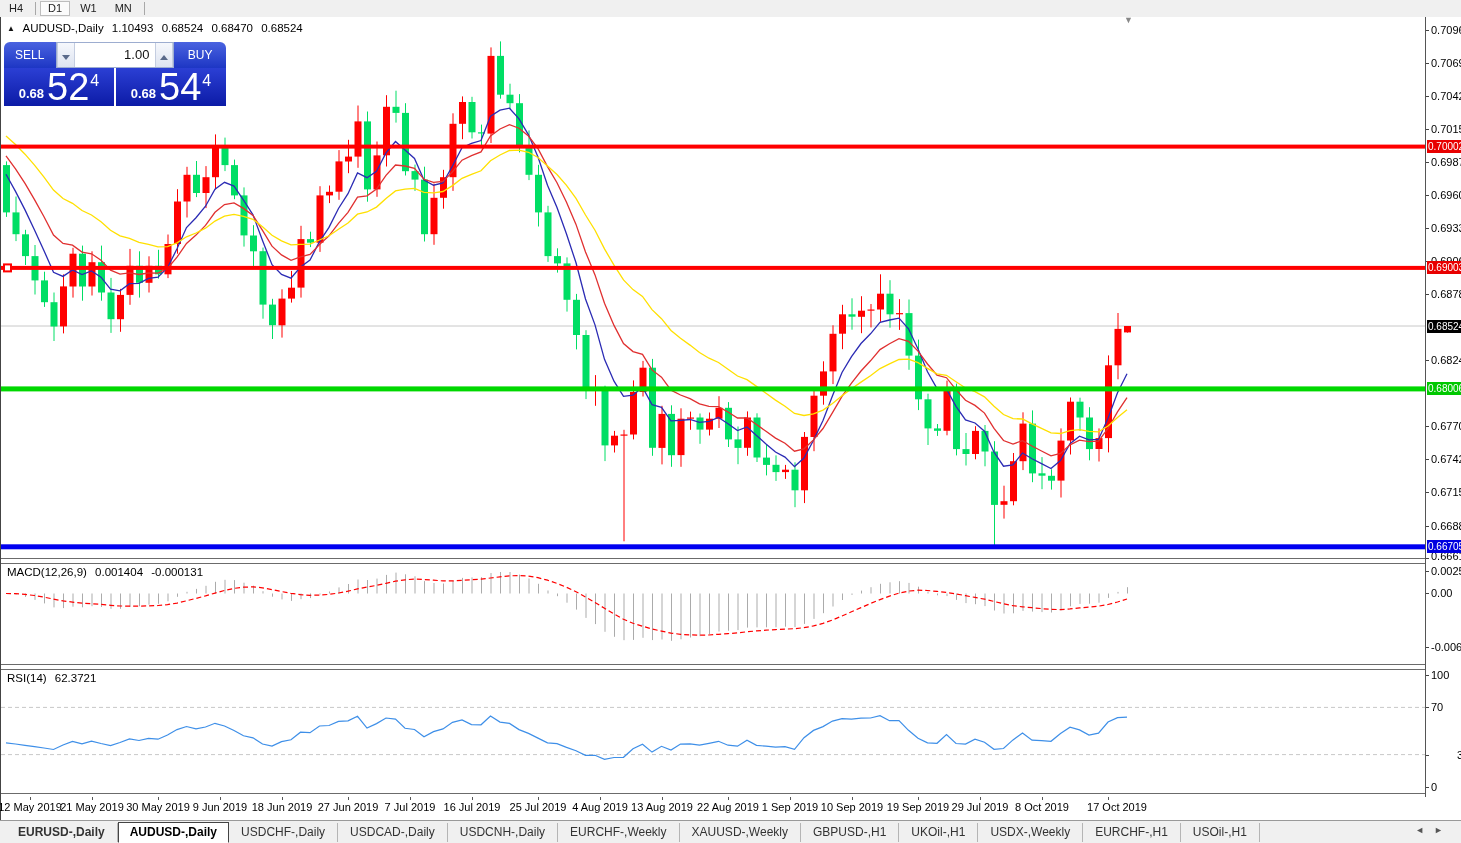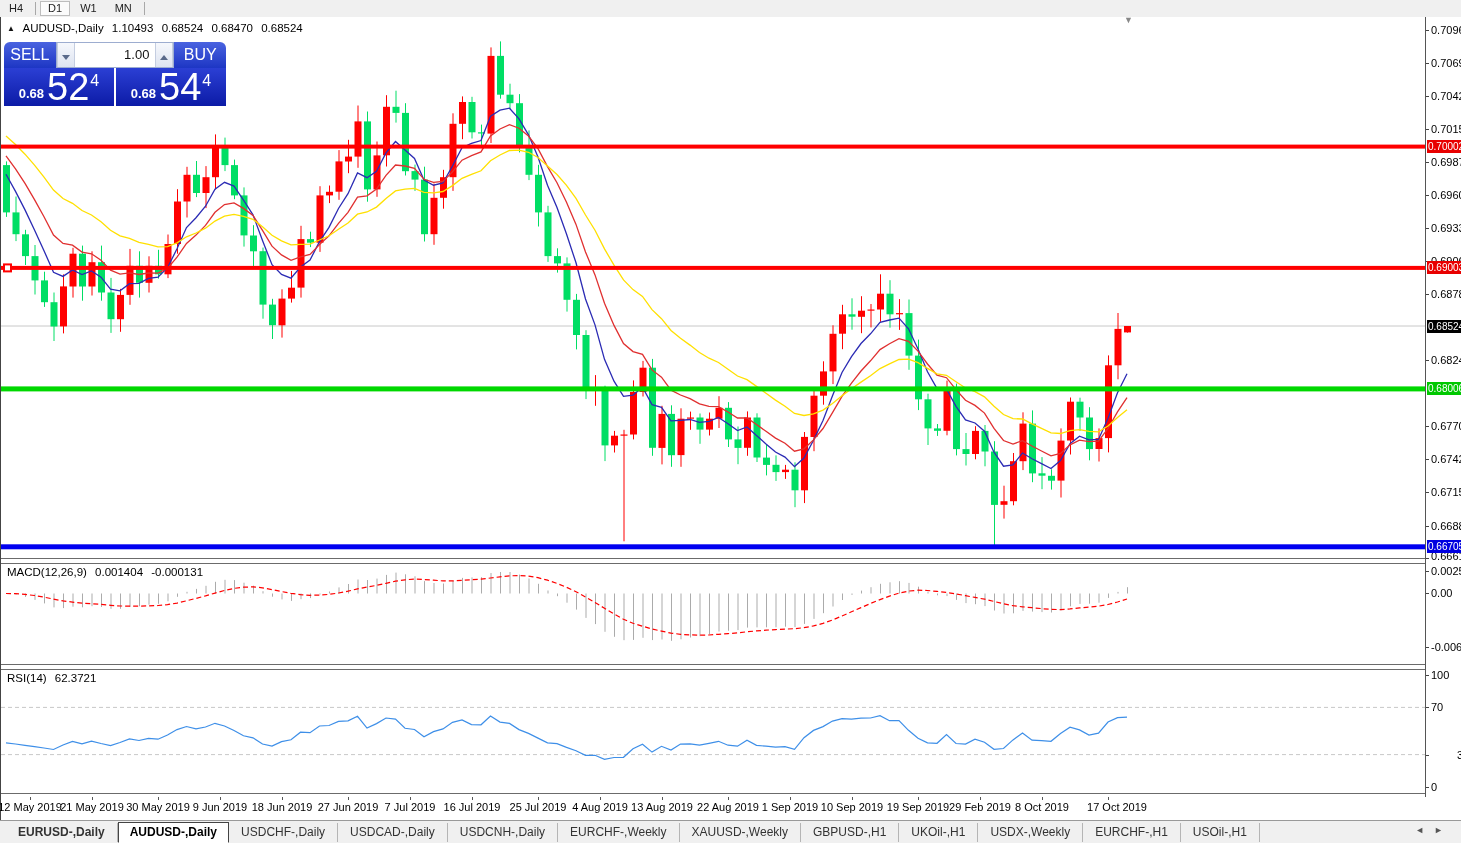--- a/index.html
+++ b/index.html
@@ -24,21 +24,21 @@
   .ptick{position:absolute;left:5px;font-size:11px;line-height:12px;color:#000;white-space:nowrap;}
   .pdash{position:absolute;left:0;width:3px;height:1px;background:#444;}
   .chip{position:absolute;left:1px;width:35px;height:13px;color:#fff;font-size:10px;line-height:13px;padding-left:1px;white-space:nowrap;}
   
   #date-axis{position:absolute;left:0;top:780px;width:1461px;height:23px;background:#fff;}
   .dlabel{position:absolute;top:4px;font-size:11px;color:#000;transform:translateX(-50%);white-space:nowrap;}
   .dtick{position:absolute;top:0;width:1px;height:3px;background:#555;}
   
   #trade-widget{position:absolute;left:3px;top:25px;width:222px;height:64px;}
   .tw-top{position:absolute;left:0;top:0;width:222px;height:26px;display:flex;}
-  .tw-sell,.tw-buy{width:52px;height:26px;border:none;color:#fff;font-size:16px;font-family:"Liberation Sans",sans-serif;background:linear-gradient(#4a63e0,#1d36c4);cursor:pointer;}
+  .tw-sell,.tw-buy{width:52px;height:26px;border:none;color:#fff;font-size:12px;font-family:"Liberation Sans",sans-serif;background:linear-gradient(#4a63e0,#1d36c4);cursor:pointer;}
   .tw-sell{border-radius:6px 0 0 0;}
   .tw-buy{border-radius:0 6px 0 0;}
   .tw-lot{width:118px;height:24px;background:#fff;border:1px solid #9dadd0;display:flex;align-items:stretch;}
   .tw-spin{width:18px;border:none;background:linear-gradient(#f6f8fc,#dde3f0);border-right:1px solid #c4cde0;border-left:1px solid #c4cde0;cursor:pointer;padding:0;}
   .tri-up,.tri-dn{display:inline-block;width:0;height:0;border-left:4px solid transparent;border-right:4px solid transparent;}
   .tri-up{border-bottom:5px solid #5a6a8a;}
   .tri-dn{border-top:5px solid #5a6a8a;}
   .tw-vol{flex:1;font-size:13px;color:#111;text-align:right;padding:4px 6px 0 0;}
   .tw-prices{position:absolute;left:0;top:26px;width:222px;height:38px;background:linear-gradient(#2b3fd4,#0c1ba6);display:flex;}
   .tw-price{flex:1;display:flex;align-items:baseline;justify-content:center;color:#fff;padding-top:2px;}
@@ -584,21 +584,21 @@
         <div class="dlabel" style="left: 661px;">13 Aug 2019</div>
         <div class="dtick" style="left: 727px;"></div>
         <div class="dlabel" style="left: 727px;">22 Aug 2019</div>
         <div class="dtick" style="left: 789px;"></div>
         <div class="dlabel" style="left: 789px;">1 Sep 2019</div>
         <div class="dtick" style="left: 851px;"></div>
         <div class="dlabel" style="left: 851px;">10 Sep 2019</div>
         <div class="dtick" style="left: 917px;"></div>
         <div class="dlabel" style="left: 917px;">19 Sep 2019</div>
         <div class="dtick" style="left: 979px;"></div>
-        <div class="dlabel" style="left: 979px;">29 Feb 2019</div>
+        <div class="dlabel" style="left: 979px;">29 Jul 2019</div>
         <div class="dtick" style="left: 1041px;"></div>
         <div class="dlabel" style="left: 1041px;">8 Oct 2019</div>
         <div class="dtick" style="left: 1107px;"></div>
         <div class="dlabel" style="left: 1116px;">17 Oct 2019</div>
       </div>
   </div>
 
   <div id="tab-bar">
     <div class="tab first">EURUSD-,Daily</div>
       <div class="tab active">AUDUSD-,Daily</div>

